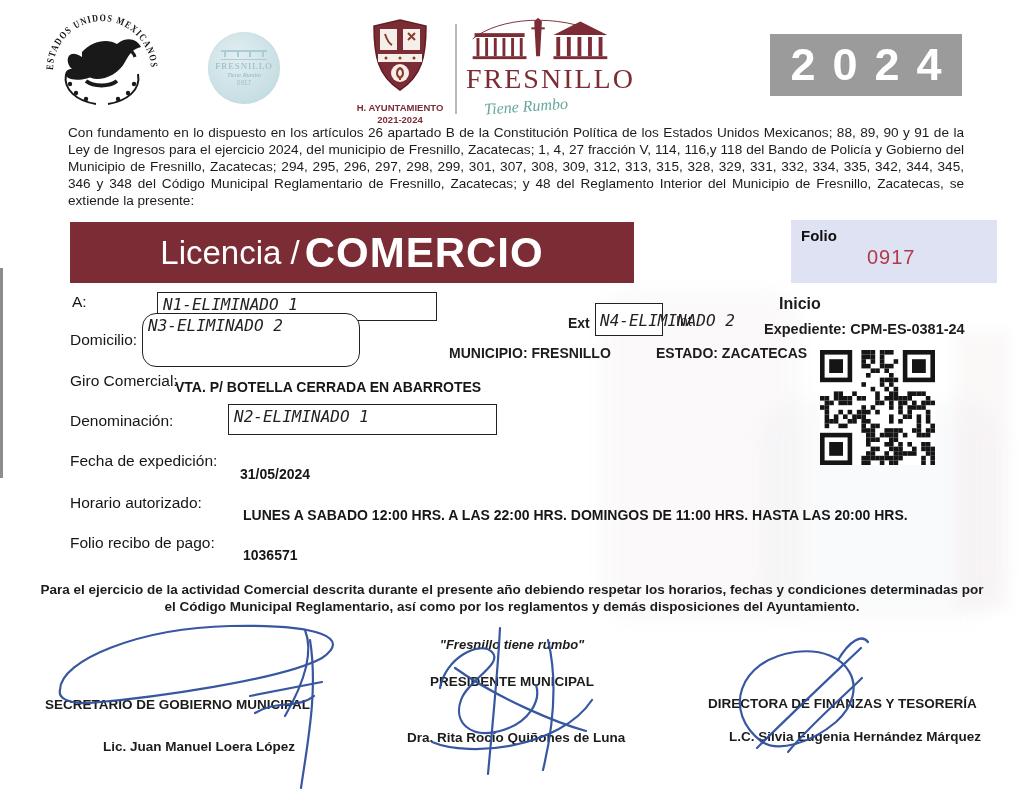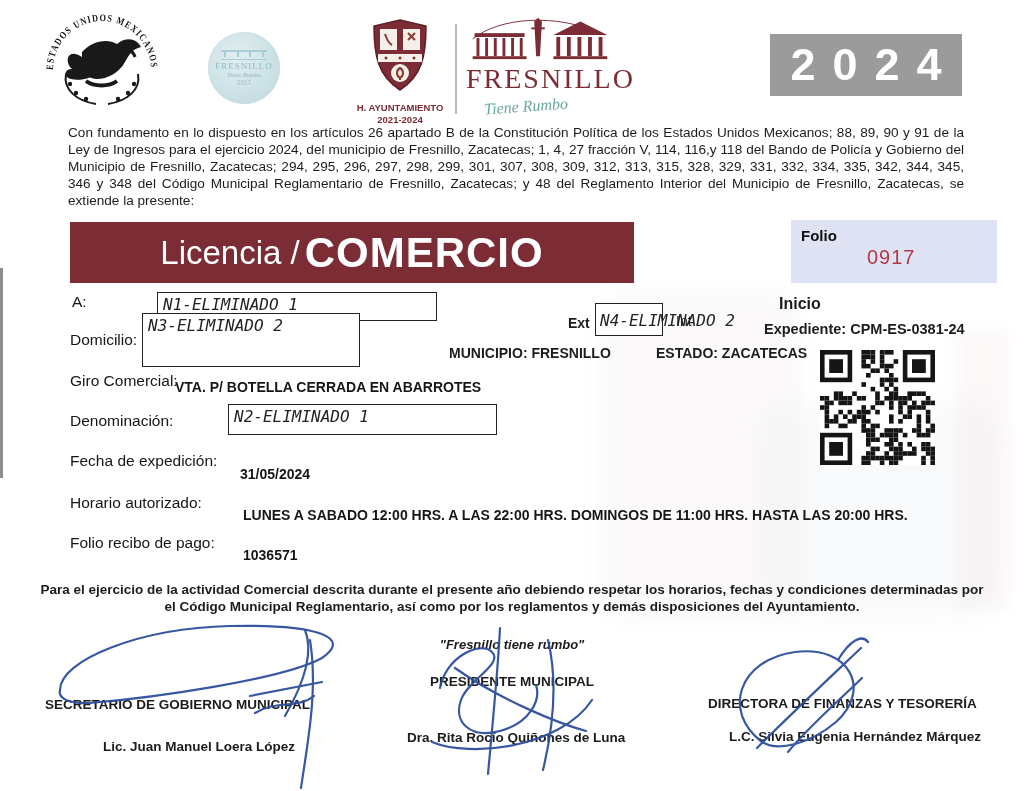--- a/index.html
+++ b/index.html
@@ -43,21 +43,21 @@
   .folio-label{font-size:15px;font-weight:700;color:#111;margin:7px 0 0 10px;}
   .folio-value{font-size:20px;color:#b03a48;margin:2px 0 0 76px;letter-spacing:1px;}
 
   
   .lbl{font-size:15.5px;color:#161616;}
   .val{font-size:14px;font-weight:700;color:#161616;}
   .mono{font-family:"DejaVu Sans Mono","Liberation Mono",monospace;font-size:16px;color:#222;font-style:italic;}
   .box{background:#fff;border:1.6px solid #222;}
   .a-label{left:72px;top:293px;}
   .n1-box{left:157px;top:292px;width:273px;height:25px;z-index:1;padding:2px 0 0 5px;}
-  .n3-box{left:142px;top:313px;width:211px;height:50px;z-index:2;padding:2px 0 0 5px;}
+  .n3-box{left:142px;top:313px;width:211px;height:50px;z-index:2;padding:2px 0 0 5px;border-radius:14px;}
   .dom-label{left:70px;top:331px;z-index:3;}
   .ext-label{left:568px;top:315px;font-size:14px;font-weight:700;}
   .n4-box{left:595px;top:303px;width:66px;height:31px;z-index:1;}
   .int-label{left:676px;top:313px;font-size:14px;font-weight:400;z-index:2;}
   .n4-text{left:600px;top:311px;z-index:3;}
   .inicio-label{left:779px;top:295px;font-size:16px;font-weight:700;}
   .expediente{left:764px;top:321px;font-size:14.5px;font-weight:700;}
   .municipio{left:449px;top:345px;font-size:14px;font-weight:700;}
   .estado{left:656px;top:345px;font-size:14px;font-weight:700;}
   .giro-label{left:70px;top:372px;}

